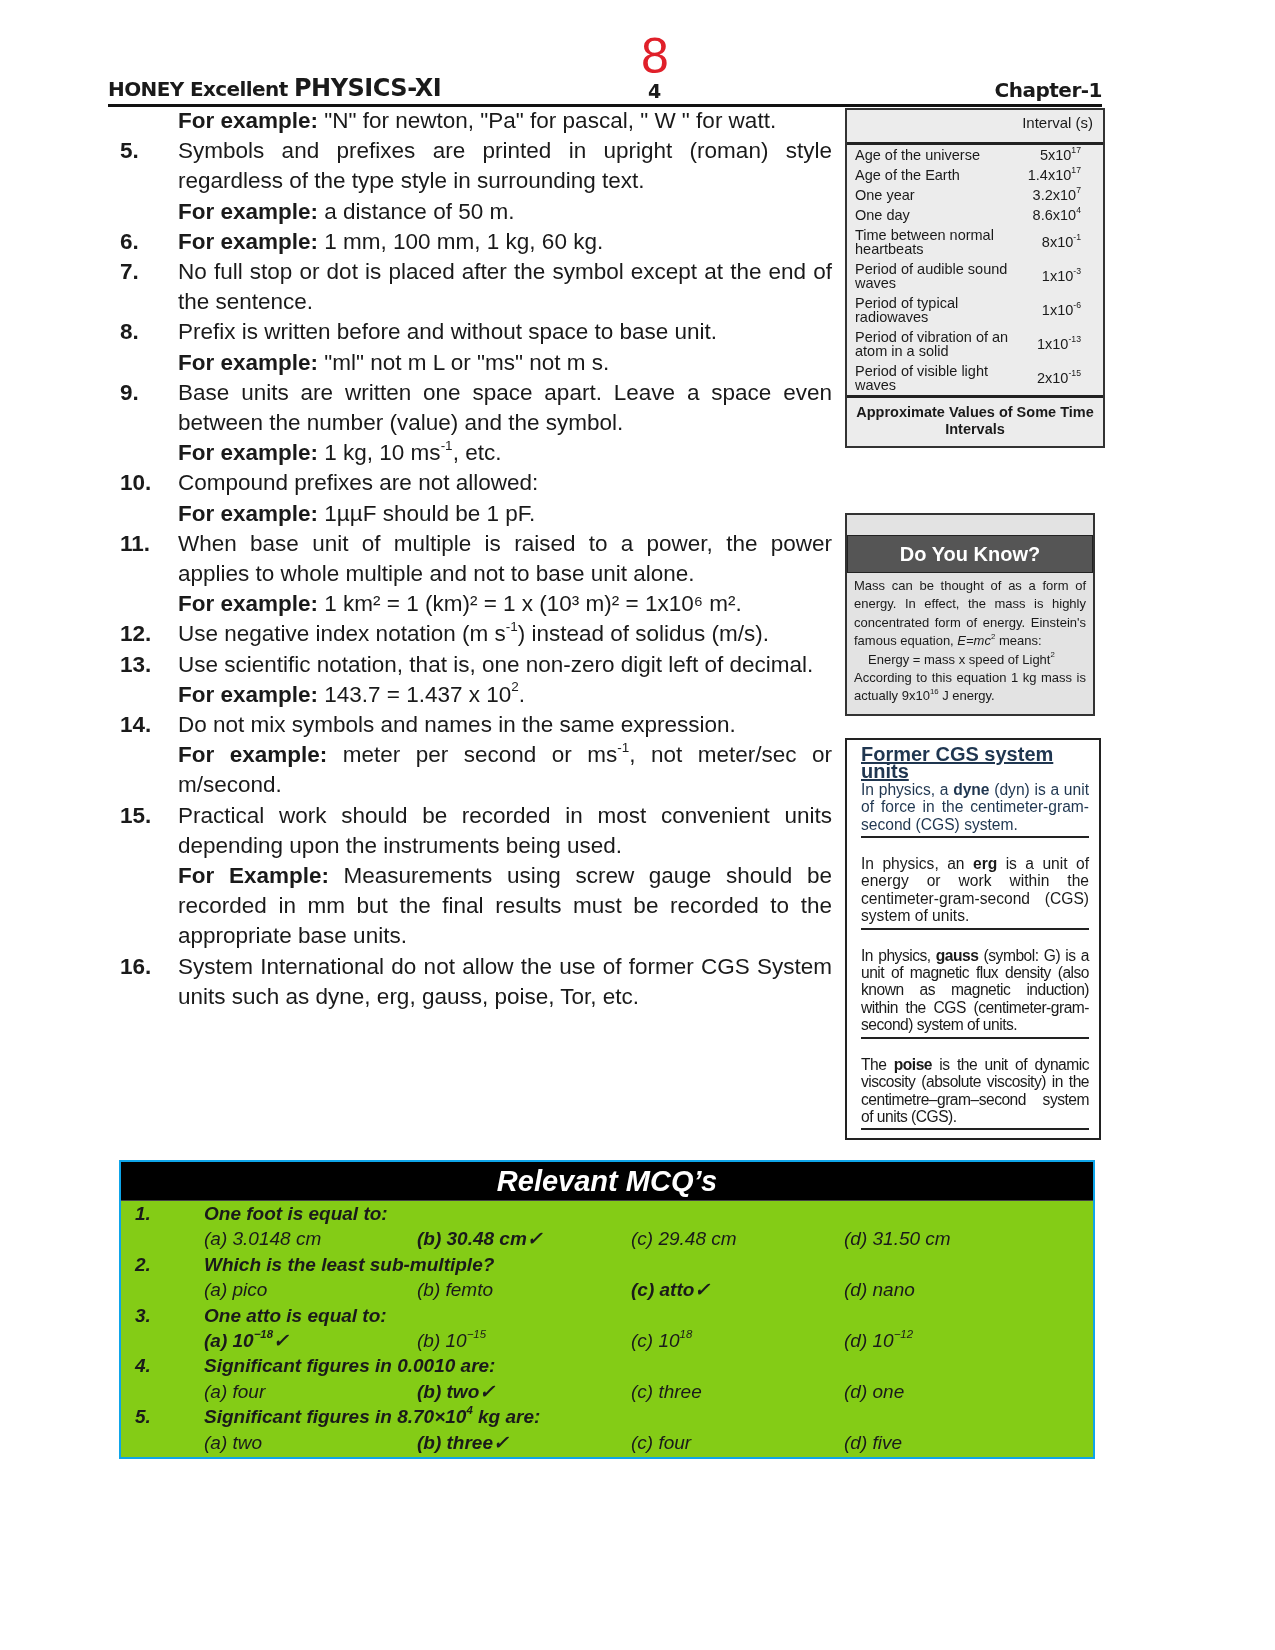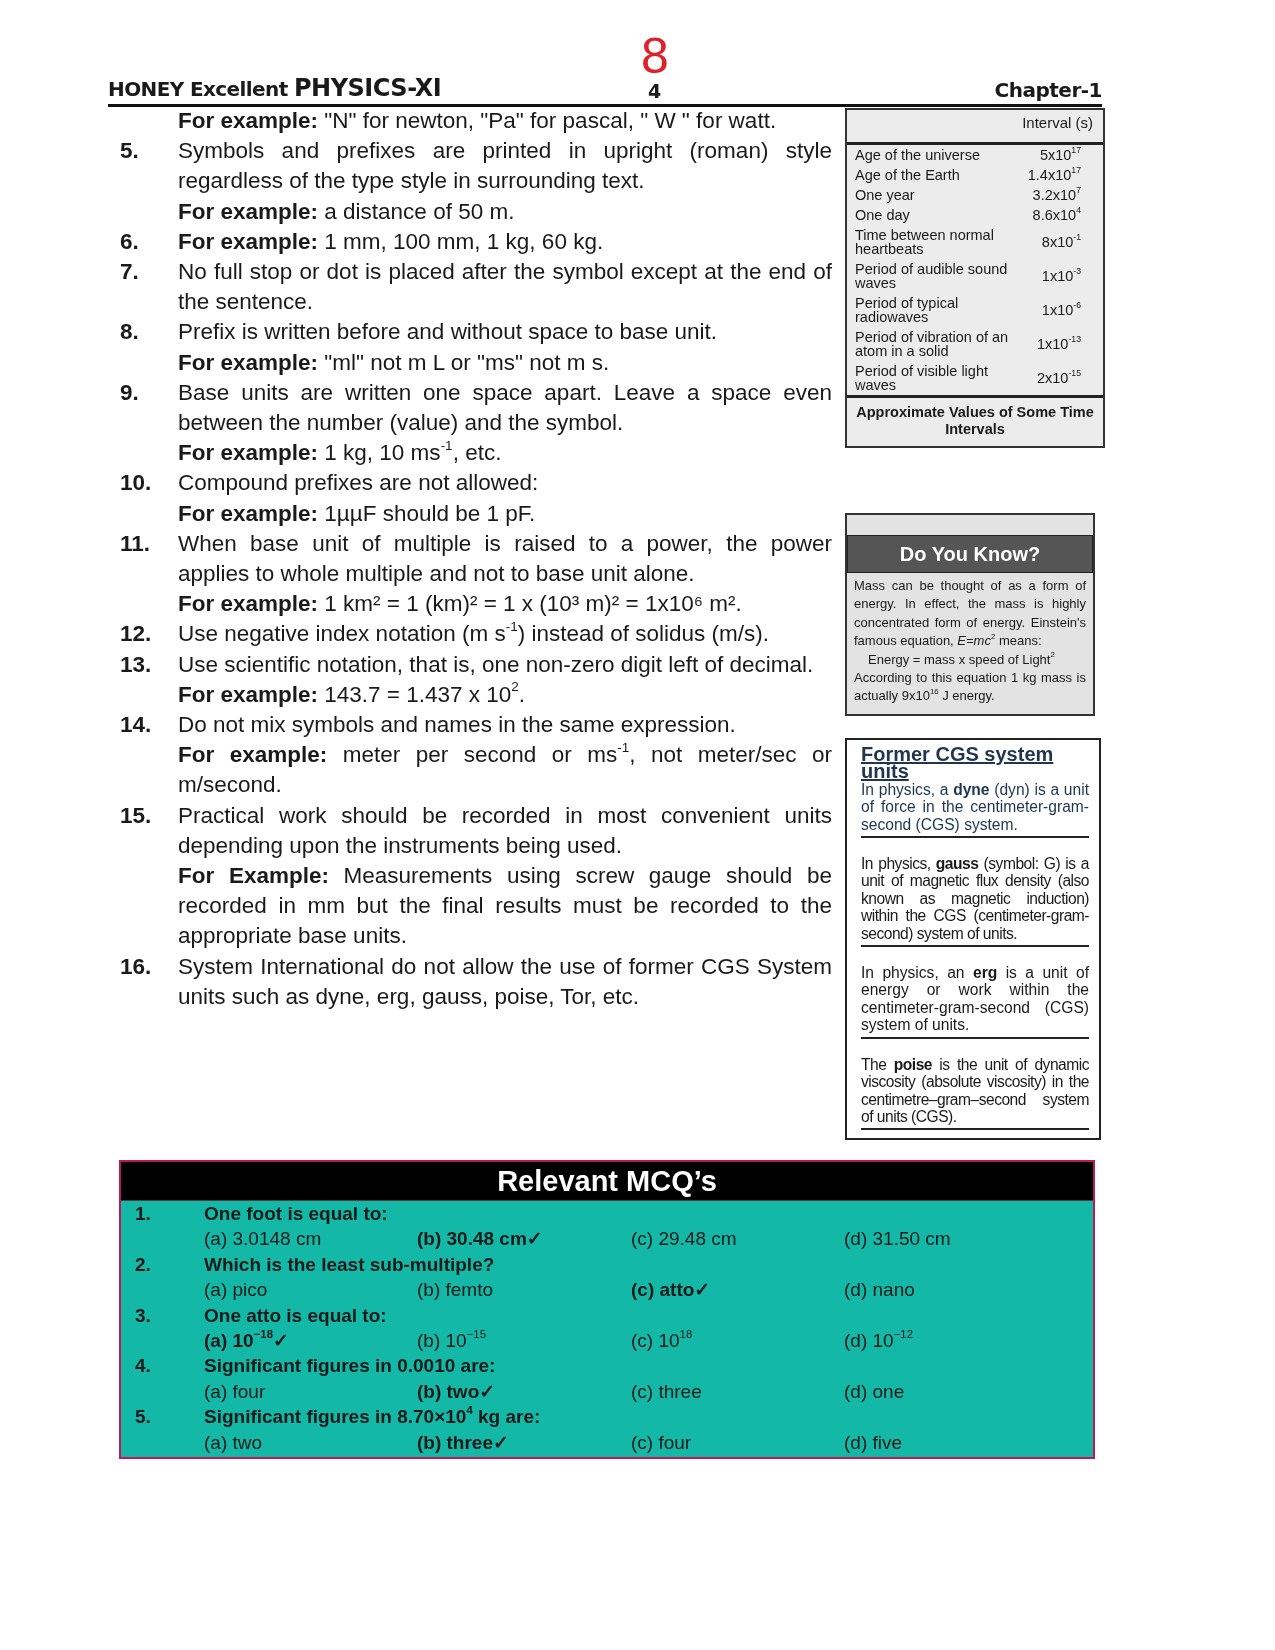--- a/index.html
+++ b/index.html
@@ -37,21 +37,21 @@
   
   .cgs { position: absolute; left: 845px; top: 738px; width: 252px; height: 398px; border: 2px solid #222; overflow: hidden; background: #fff; }
   .cgs-inner { padding: 6px 10px 0 14px; font-size: 15.6px; line-height: 17.4px; }
   .cgs-title { color: #1f3650; font-weight: bold; text-decoration: underline; font-size: 20px; }
   .cgs-blue { color: #1f3650; }
   .cgs-sec { text-align: justify; padding-bottom: 3px; border-bottom: 2px solid #222; margin-bottom: 17px; }
   .cgs-sec.last { border-bottom: none; }
   .cgs-sec.narrow { letter-spacing: -0.5px; }
 
   
-  .mcq { position: absolute; left: 119px; top: 1160px; width: 972px; border: 2px solid #be185d; background: #14b8a6; }
+  .mcq { position: absolute; left: 119px; top: 1160px; width: 972px; border: 2px solid #0ea5e9; background: #84cc16; font-style: italic; }
   .mcq-title { background: #000; color: #fff; font-weight: bold; font-size: 29px; text-align: center; height: 38px; line-height: 38px; border-bottom: 1px solid #444; font-family: "Liberation Sans", sans-serif; }
   .mcq-body { padding: 0 0 2px 0; font-size: 19px; line-height: 25.4px; font-family: "Liberation Sans", sans-serif; }
   .q { position: relative; }
   .q .qn { position: absolute; left: 14px; font-weight: bold; }
   .q .qt { padding-left: 83px; font-weight: bold; }
   .opts { position: relative; height: 25.4px; }
   .opt { position: absolute; top: 0; white-space: nowrap; }
   .opt.a { left: 83px; } .opt.b { left: 296px; } .opt.c { left: 510px; } .opt.d { left: 723px; }
   .opt.correct { font-weight: bold; }
 </style>
@@ -192,22 +192,22 @@
     <span>Mass can be thought of as a form of energy. In effect, the mass is highly concentrated form of energy. Einstein's famous equation, </span><i>E=mc</i><sup>2</sup><span> means:</span>
     <span class="ctr"><span>Energy = mass x speed of Light</span><sup>2</sup></span>
     <span>According to this equation 1 kg mass is actually 9x10</span><sup>16</sup><span> J energy.</span>
   </div>
 </div>
 
 <div class="cgs">
   <div class="cgs-inner">
     <div class="cgs-title">Former CGS system units</div>
     <div class="cgs-sec cgs-blue"><span>In physics, a </span><b>dyne</b><span> (dyn) is a unit of force in the centimeter-gram-second (CGS) system.</span></div>
+    <div class="cgs-sec"><span>In physics, an </span><b>erg</b><span> is a unit of energy or work within the centimeter-gram-second (CGS) system of units.</span></div>
     <div class="cgs-sec narrow"><span>In physics, </span><b>gauss</b><span> (symbol: G) is a unit of magnetic flux density (also known as magnetic induction) within the CGS (centimeter-gram-second) system of units.</span></div>
-    <div class="cgs-sec"><span>In physics, an </span><b>erg</b><span> is a unit of energy or work within the centimeter-gram-second (CGS) system of units.</span></div>
     <div class="cgs-sec narrow"><span>The </span><b>poise</b><span> is the unit of dynamic viscosity (absolute viscosity) in the centimetre–gram–second system of units (CGS).</span></div>
     <div class="cgs-sec last cgs-blue"><span>In physics, </span><b>Torr</b><span> and torque are two distinct concepts. Torr is a unit of pressure.</span></div>
   </div>
 </div>
 
 <div class="mcq">
   <div class="mcq-title">Relevant MCQ’s</div>
   <div class="mcq-body" id="mcq-body">
       <div class="q">
         <span class="qn">1.</span>

